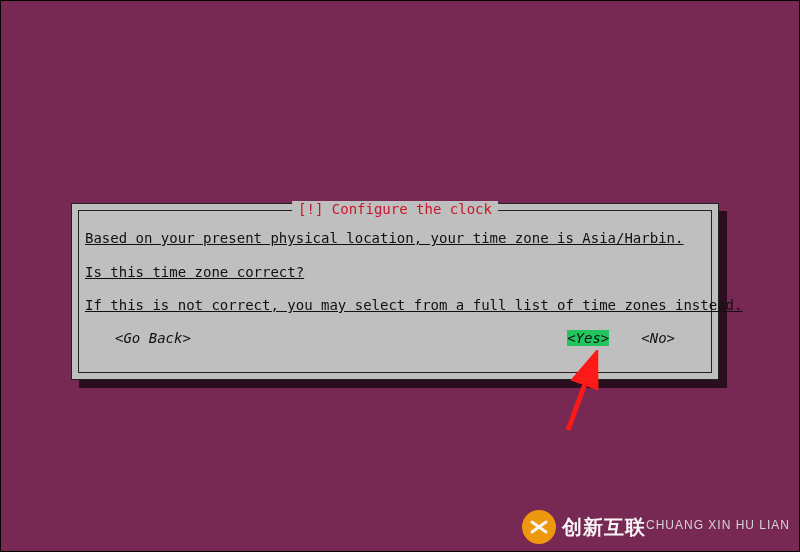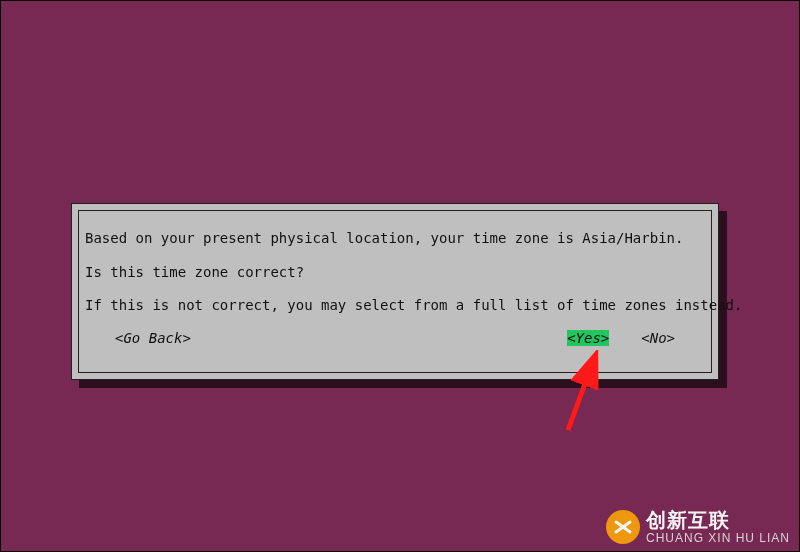--- a/index.html
+++ b/index.html
@@ -47,21 +47,21 @@
       position: absolute;
       top: -10px;
       left: 50%;
       transform: translateX(-50%);
       background: #bfbfbf;
       padding: 0 6px;
       color: #c7162b;
       white-space: nowrap;
     }
     .body-text { color: #111; line-height: 1.4; }
-    .body-text p { margin-bottom: 14px; white-space: pre; }
+    .body-text p { margin-bottom: 14px; white-space: pre; text-decoration: underline; }
     .btnrow {
       display: flex;
       margin-top: 4px;
       padding: 0 30px 0 30px;
     }
     .btn {
       white-space: pre;
       color: #111;
       font-style: italic;
     }
@@ -93,33 +93,34 @@
     }
     .wm-logo {
       width: 34px; height: 34px;
       border-radius: 50%;
       background: #f59e0b;
       display: flex;
       align-items: center;
       justify-content: center;
       position: relative;
     }
-    .wm-text { display: flex; flex-direction: column; line-height: 1; }
+    .wm-text { display: flex; flex-direction: row; line-height: 1; }
     .wm-cn { font-size: 20px; font-family: sans-serif; letter-spacing: 1px; font-weight: 600; }
     .wm-en { font-size: 12px; font-family: sans-serif; letter-spacing: 1px; color: #ddd; margin-top: 2px; }
   </style>
 </head>
 <body>
 
 <div class="outer-frame"></div>
 
 <div class="dialog-shadow"></div>
 
 <div class="dialog">
   <div class="dialog-inner">
+    <span class="dialog-title">[!] Configure the clock</span>
     <div class="body-text">
       <p>Based on your present physical location, your time zone is Asia/Harbin.</p>
       <p>Is this time zone correct?</p>
       <p>If this is not correct, you may select from a full list of time zones instead.</p>
     </div>
     <div class="btnrow">
       <span class="btn">&lt;Go Back&gt;</span>
       <span class="spacer-flex"></span>
       <span class="btn selected">&lt;Yes&gt;</span>
       <span class="gap"></span>

